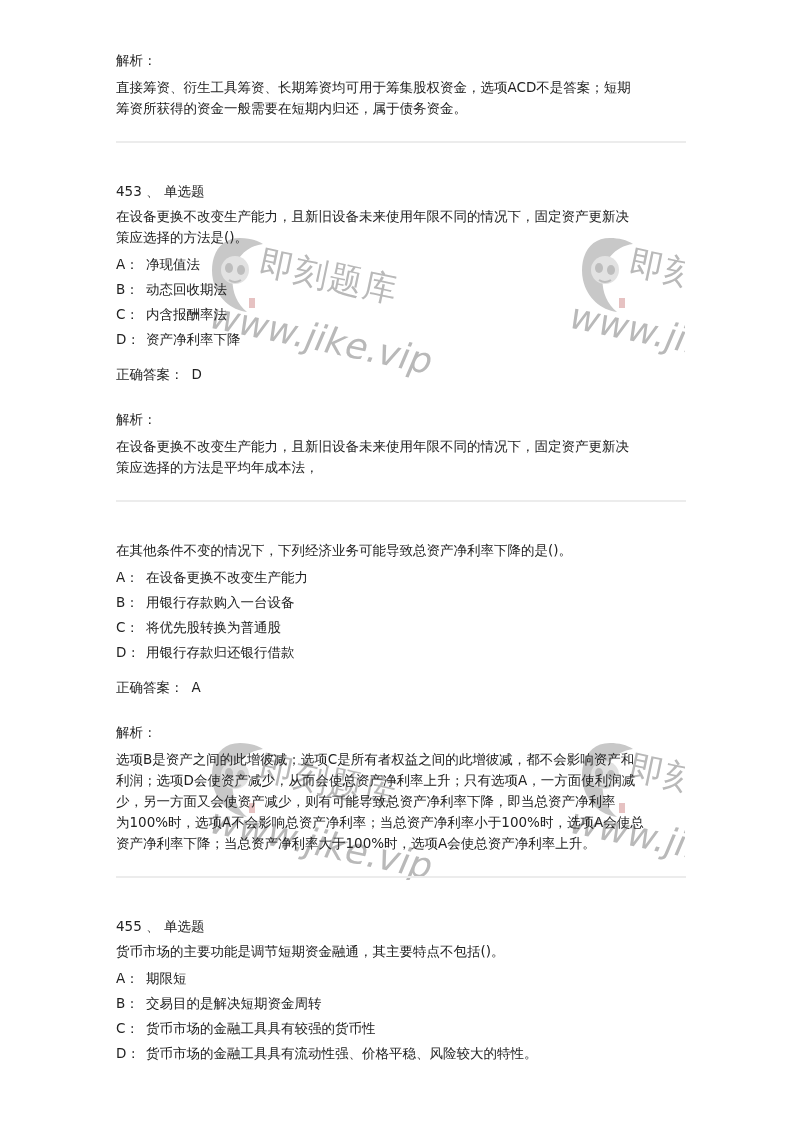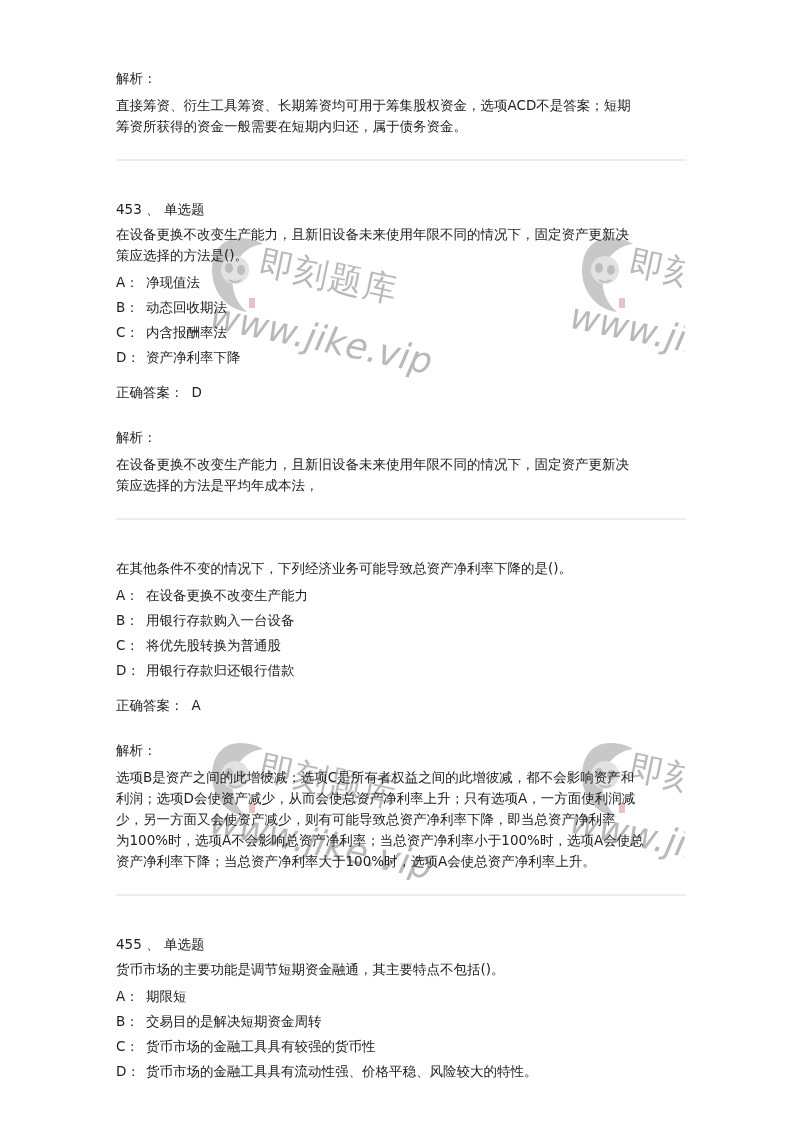--- a/index.html
+++ b/index.html
@@ -11,21 +11,21 @@
     width: 800px;
     height: 1132px;
     position: relative;
     overflow: hidden;
     font-family: "DejaVu Sans", "Liberation Sans", sans-serif;
     color: #222222;
   }
   .page {
     position: absolute;
     left: 116px;
-    top: 68px;
+    top: 50px;
     width: 570px;
     font-size: 13.5px;
     line-height: 21px;
     z-index: 2;
   }
   .label {
     margin: 0 0 6px 0;
   }
   .para {
     margin: 0;

